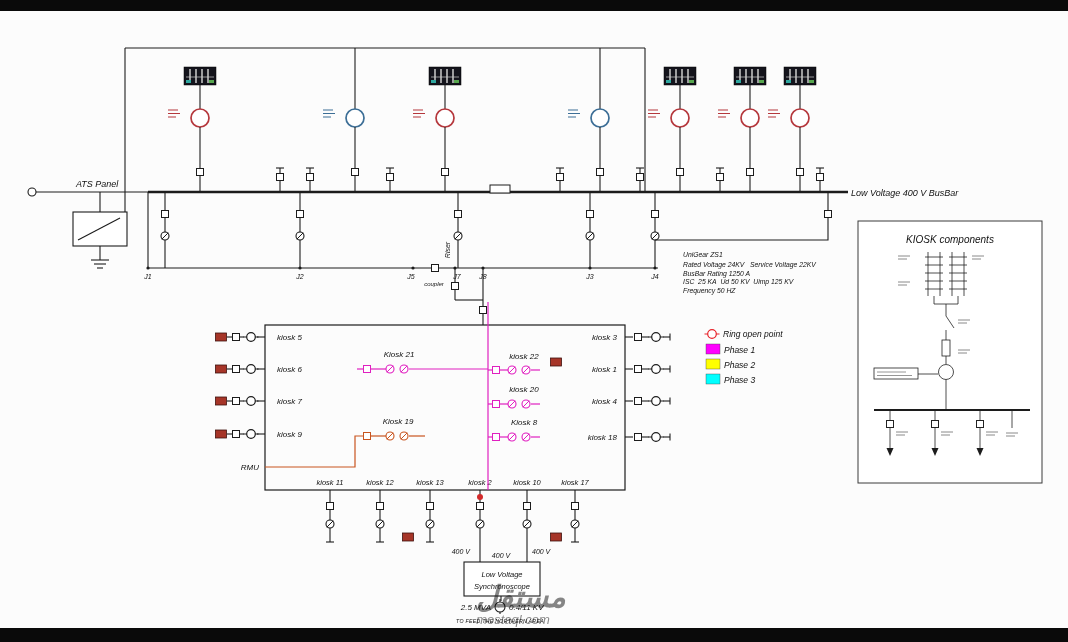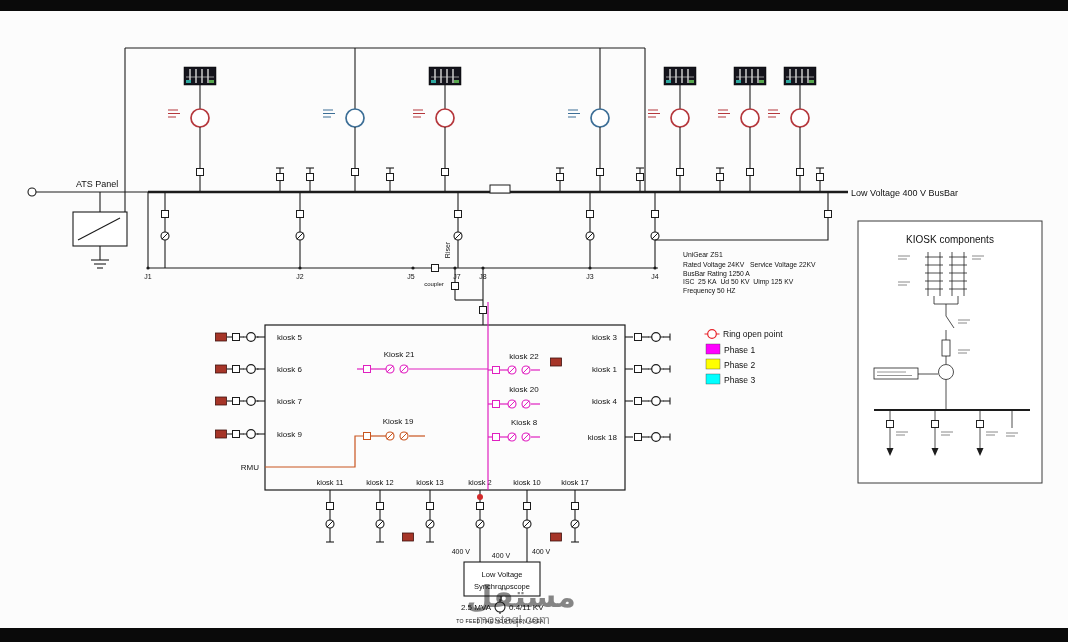--- a/index.html
+++ b/index.html
@@ -1,17 +1,17 @@
 <!DOCTYPE html>
 <html><head>
 <meta charset="utf-8">
 <style>
   html,body{margin:0;padding:0;background:#888;}
   .stage{position:relative;width:1068px;height:642px;background:#fcfcfc;overflow:hidden;
-         font-family:"Liberation Sans","DejaVu Sans",sans-serif;}
+         font-family:"Liberation Sans","DejaVu Sans",sans-serif;font-style:italic;}
   svg{display:block;}
   text{font-family:"Liberation Sans","DejaVu Sans",sans-serif;fill:#111;}
   .t52{font-size:5.2px;letter-spacing:.3px}
   .t6{font-size:6px}.t68{font-size:6.8px}
   .t7{font-size:7px}.t75{font-size:7.5px}.t8{font-size:8px}.t85{font-size:8.5px}
   .t9{font-size:9px}.t10{font-size:10px}
   .ln{stroke:#1c1c1c;stroke-width:1.1;fill:none}
   .lnB{stroke:#1c1c1c;stroke-width:2.4;fill:none}
   .lnT{stroke:#222;stroke-width:0.8;fill:none}
   .lnM{stroke:#e020c0;stroke-width:1.2;fill:none}

